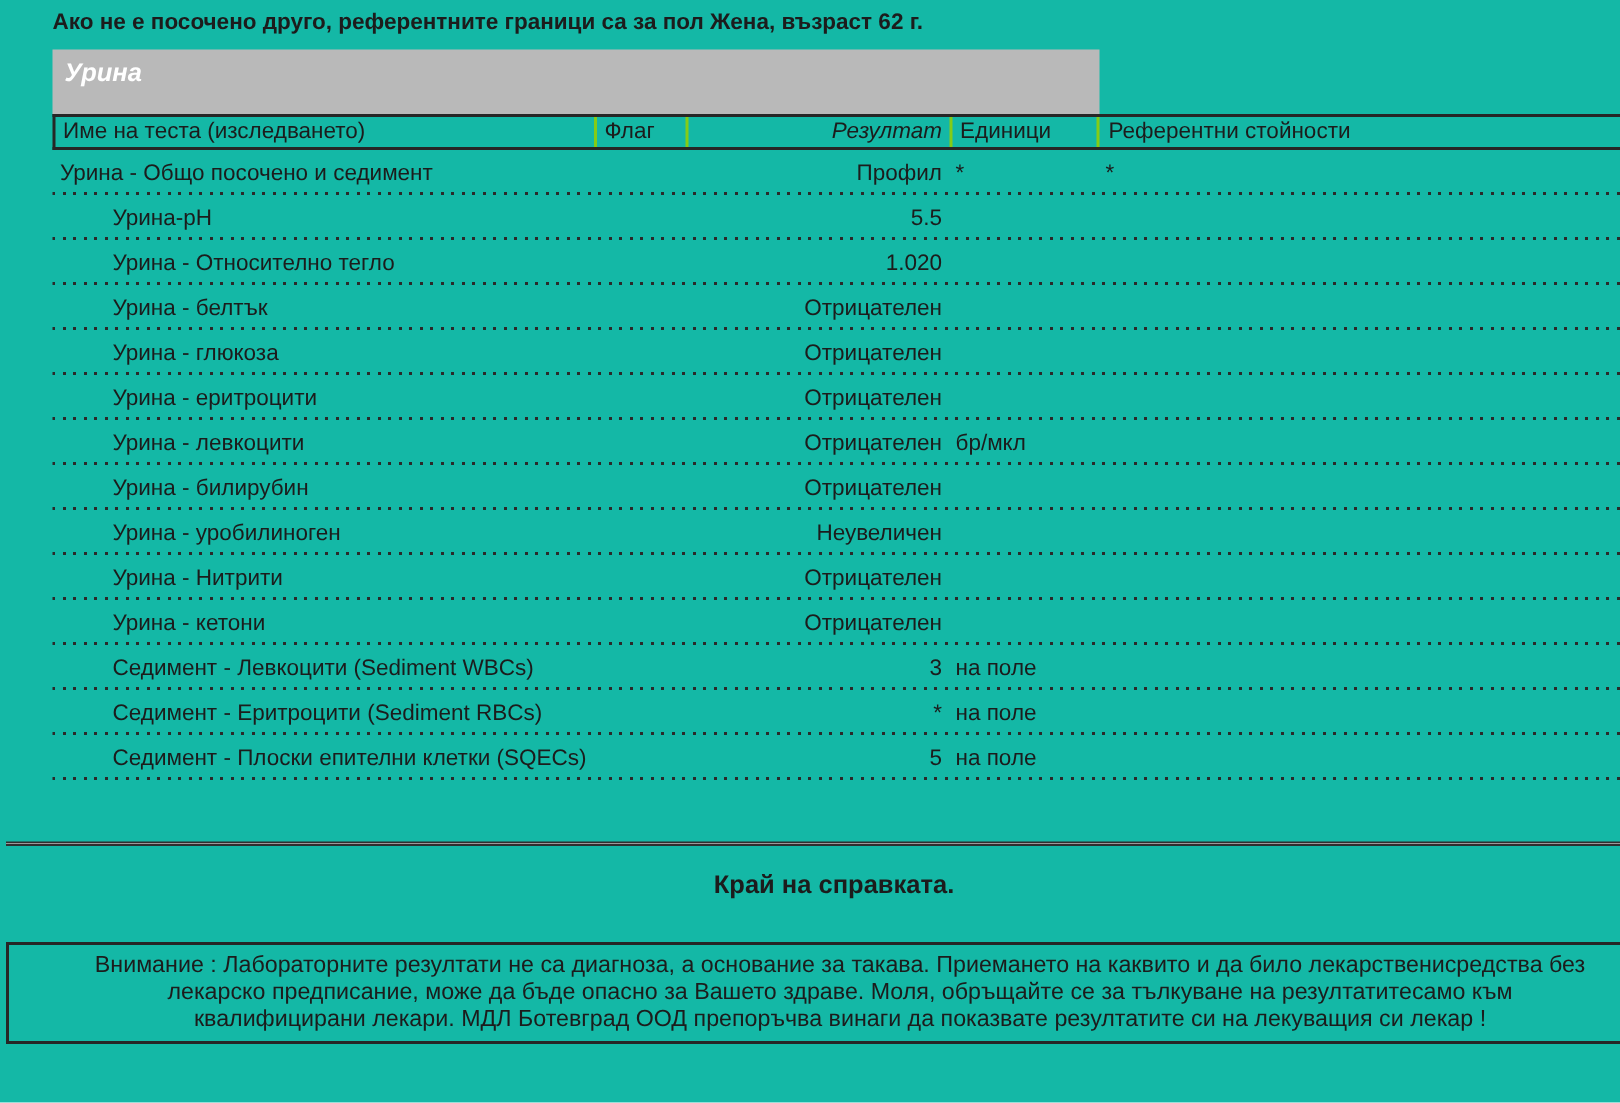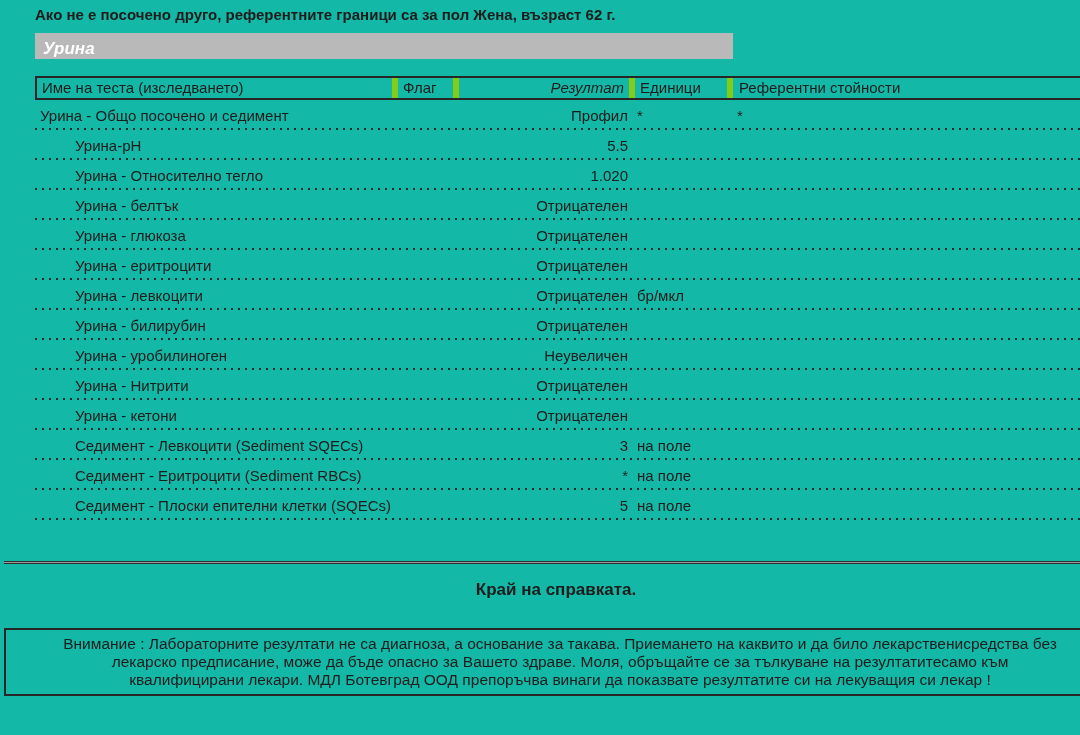--- a/index.html
+++ b/index.html
@@ -1,25 +1,25 @@
 <!DOCTYPE html>
 <html><head>
 <meta charset="utf-8">
 <style>
   html,body{margin:0;padding:0;background:#fff;}
   .page{position:relative;width:1080px;height:735px;background:#14b8a6;overflow:hidden;
         font-family:"Liberation Sans",sans-serif;color:#1c1c1c;}
   .ref-note{position:absolute;left:35px;top:6px;font-size:15px;font-weight:bold;white-space:nowrap;}
-  .banner{position:absolute;left:35px;top:33px;width:698px;height:26px;background:#b9b9b9;}
+  .banner{position:absolute;left:35px;top:33px;width:698px;height:43px;background:#b9b9b9;}
   .banner .banner-label{display:block;padding-left:8px;font-size:17px;line-height:31px;
         font-style:italic;font-weight:bold;color:#ffffff;}
   .table{position:absolute;left:35px;top:76px;width:1065px;}
   .thead{display:grid;grid-template-columns:361px 61px 176px 98px 1fr;
         border-top:2px solid #262626;border-bottom:2px solid #262626;border-left:2px solid #262626;}
-  .thead .cell{font-size:15px;line-height:20px;height:20px;border-right:6px solid #84cc16;
+  .thead .cell{font-size:15px;line-height:20px;height:20px;border-right:2px solid #84cc16;
         padding:0 0 0 5px;white-space:nowrap;overflow:hidden;}
   .thead .cell.h-result{text-align:right;padding-right:5px;padding-left:0;font-style:italic;}
   .thead .cell.h-ref{border-right:none;padding-left:6px;}
   .row{display:grid;grid-template-columns:361px 61px 176px 98px 1fr;min-height:30px;position:relative;}
   .row::after{content:"";position:absolute;left:0;right:0;bottom:0;height:2px;
         background:repeating-linear-gradient(90deg,#2a2a2a 0 2px,transparent 2px 7px);}
   .row .cell{font-size:15px;line-height:18px;padding-top:7px;padding-bottom:3px;}
   .c-name{padding-left:5px;}
   .row.indent .c-name{padding-left:3px;text-indent:37px;}
   .c-result{text-align:right;padding-right:5px;}
@@ -135,21 +135,21 @@
 
   <div class="row indent">
     <div class="cell c-name">Урина - кетони</div>
     <div class="cell c-flag"></div>
     <div class="cell c-result">Отрицателен</div>
     <div class="cell c-units"></div>
     <div class="cell c-ref"></div>
   </div>
 
   <div class="row indent">
-    <div class="cell c-name">Седимент - Левкоцити (Sediment SQECs)</div>
+    <div class="cell c-name">Седимент - Левкоцити (Sediment WBCs)</div>
     <div class="cell c-flag"></div>
     <div class="cell c-result">3</div>
     <div class="cell c-units">на поле</div>
     <div class="cell c-ref"></div>
   </div>
 
   <div class="row indent">
     <div class="cell c-name">Седимент - Еритроцити (Sediment RBCs)</div>
     <div class="cell c-flag"></div>
     <div class="cell c-result">*</div>

